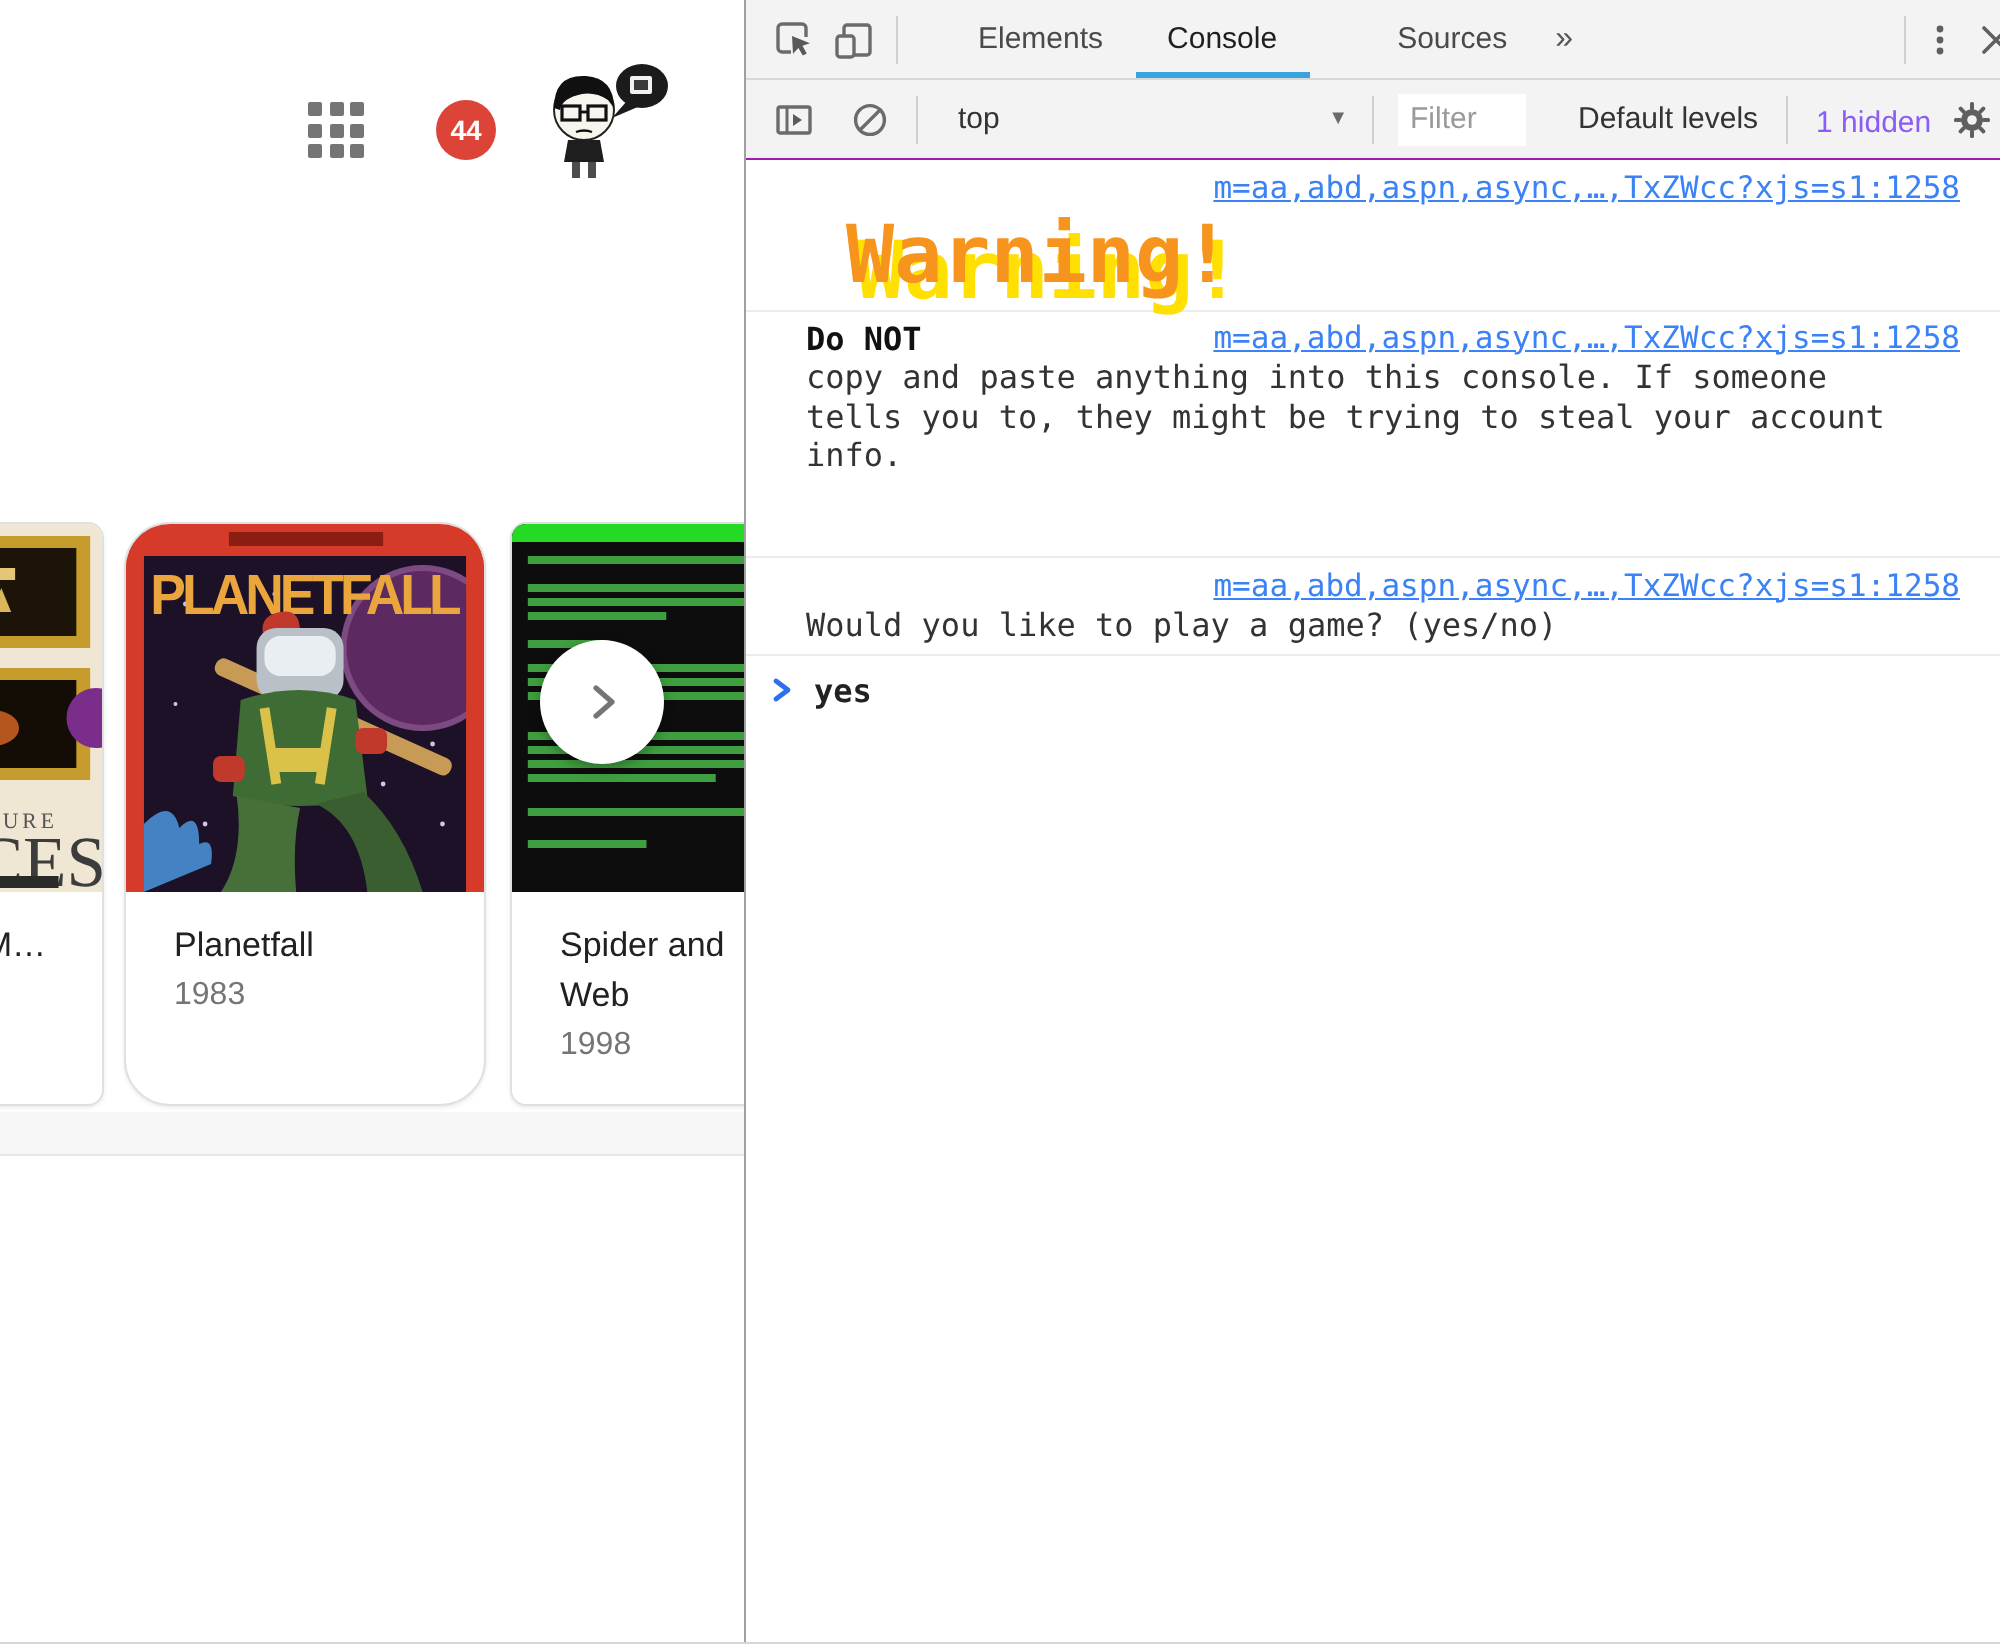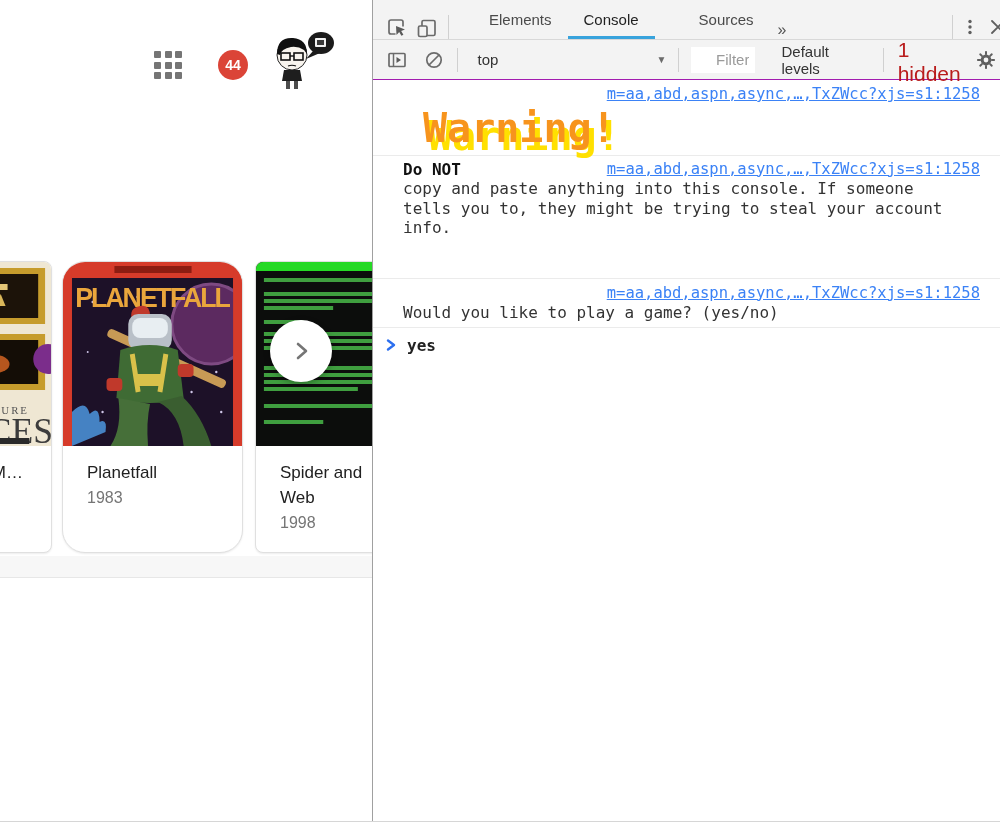--- a/index.html
+++ b/index.html
@@ -41,40 +41,40 @@
 
   .next-btn { position:absolute; left:270px; top:320px; width:62px; height:62px; border-radius:50%;
               background:#fff; box-shadow:0 2px 6px rgba(0,0,0,0.3); border:none;
               display:flex; align-items:center; justify-content:center; cursor:pointer; }
 
   
   .devtools { position:absolute; left:372px; top:0; width:628px; height:822px;
               background:#fff; border-left:1px solid #a0a0a0; overflow:hidden; }
 
   .dt-tabbar { height:40px; background:#f3f3f3; border-bottom:1px solid #d8d8d8;
-               display:flex; align-items:flex-end; padding-left:13px; }
+               display:flex; align-items:center; padding-left:13px; }
   .dt-icon { width:22px; height:22px; display:flex; align-items:center; justify-content:center; cursor:pointer; }
   .vdiv { width:1px; height:24px; background:#d0d0d0; }
   .dt-tab { padding:0 16px; height:100%; display:flex; align-items:center;
             font-size:15px; color:#4a4a4a; cursor:pointer; }
   .dt-tab.active { color:#1f1f1f; box-shadow:inset 0 -3px 0 #38a3dc; }
   .dt-tab-more { font-size:16px; color:#555; padding:0 8px; cursor:pointer; }
   .dt-right { margin-left:auto; display:flex; align-items:center; gap:6px; }
   .dt-close { margin-right:-9px; }
 
   .dt-toolbar { height:40px; background:#f3f3f3; border-bottom:1px solid #a21caf;
                 display:flex; align-items:center; padding-left:13px; }
   .ctx-select { width:195px; margin-left:20px; display:flex; align-items:center;
                 justify-content:space-between; font-size:15px; color:#333; cursor:pointer; }
   .caret { font-size:10px; color:#6b6b6b; }
   .filter-input { width:64px; height:26px; border:none; background:#fff; margin:0 12px;
-                  font-family:"Liberation Sans", sans-serif; font-size:15px; color:#333; padding:0 6px;text-align:right; }
+                  font-family:"Liberation Sans", sans-serif; font-size:15px; color:#333; padding:0 6px; }
   .filter-input::placeholder { color:#9a9a9a; }
   .levels { font-size:15px; color:#333; margin:0 14px; cursor:pointer; }
-  .hidden-count { font-size:21px; color:#b91c1c; margin:4px 0 0 14px; }
+  .hidden-count { font-size:15px; color:#8b5cf6; margin:4px 0 0 14px; }
   .gear { margin-left:auto; margin-right:3px; }
 
   .dt-console { background:#fff; font-family:"DejaVu Sans Mono", monospace; }
   .dt-msg { border-bottom:1px solid #ebebeb; padding:4px 20px 4px 30px;
             font-size:16px; line-height:19.5px; color:#333; }
   .link-row { text-align:right; }
   .src-link { color:#3b82f6; text-decoration:underline; font-size:15.5px; cursor:pointer; }
   .lead-row { display:flex; justify-content:space-between; }
   .warn-text { font-size:40px; line-height:46px; font-weight:bold; color:#f7941d;
                text-shadow:5px 8px 0 #ffe000;margin-left:20px; }

